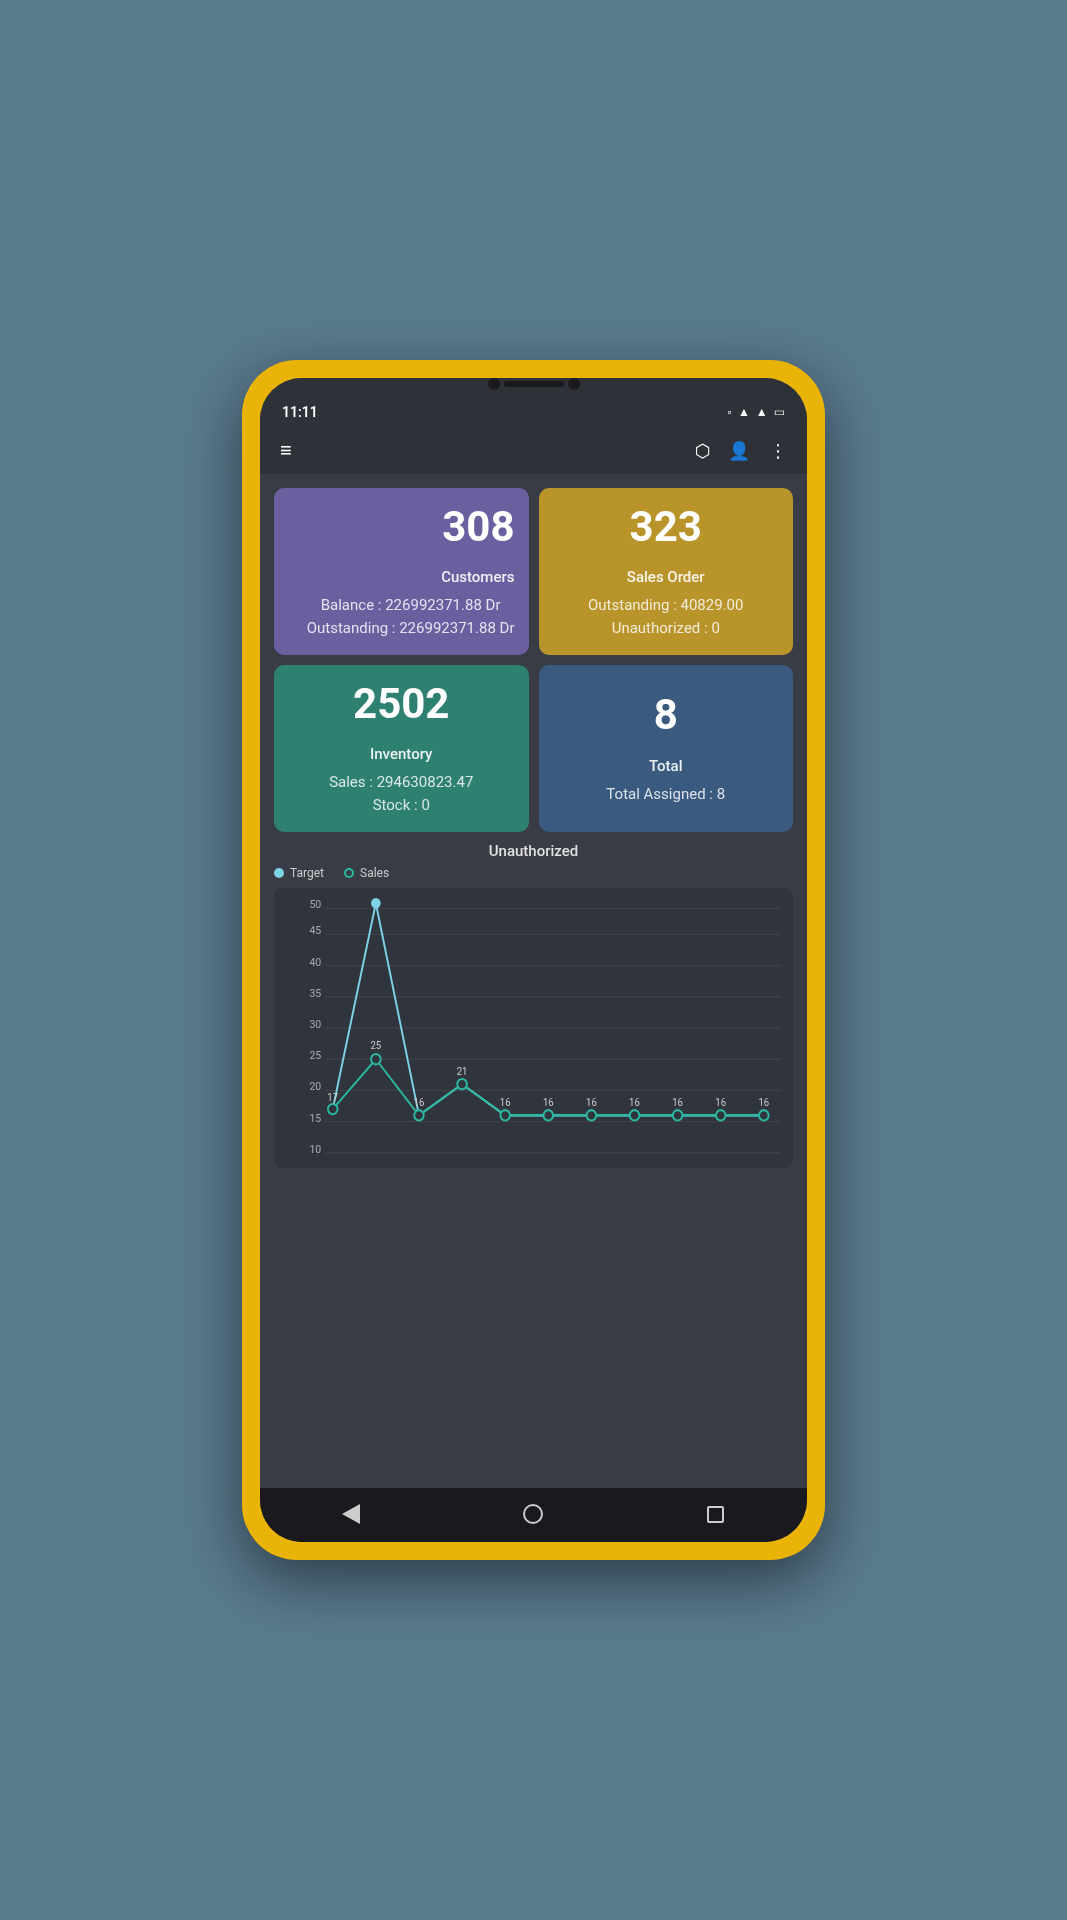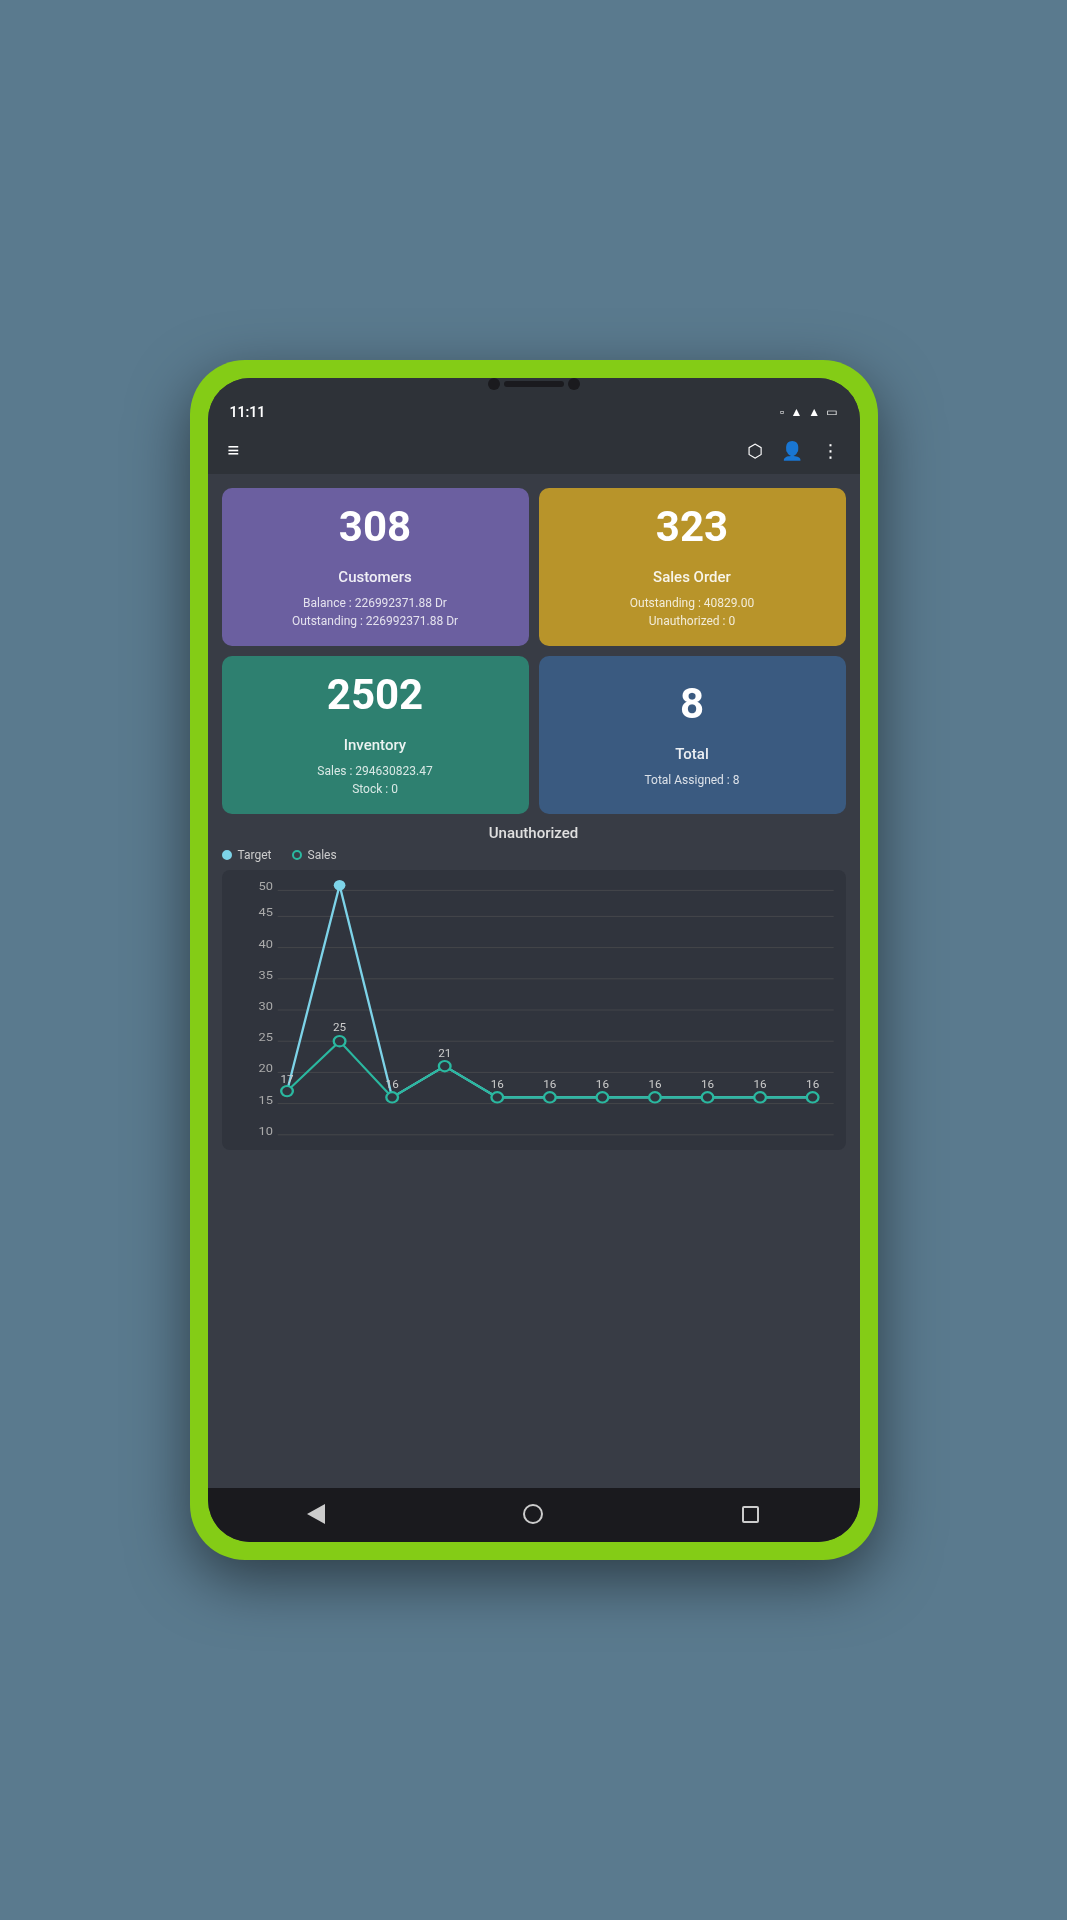--- a/index.html
+++ b/index.html
@@ -5,23 +5,23 @@
     * { margin: 0; padding: 0; box-sizing: border-box; }
     body {
       background: #5a7a8e;
       display: flex;
       justify-content: center;
       align-items: center;
       min-height: 1920px;
       font-family: 'Roboto', Arial, sans-serif;
     }
     .phone-outer {
-      width: 688px;
+      width: 583px;
       height: 1200px;
-      background: #84cc16;
+      background: #eab308;
       border-radius: 55px;
       padding: 18px;
       position: relative;
       box-shadow: 0 20px 60px rgba(0,0,0,0.5);
     }
     .phone-screen {
       width: 100%;
       height: 100%;
       background: #383c45;
       border-radius: 42px;
@@ -133,26 +133,26 @@
       line-height: 1.1;
     }
     .card-title {
       font-size: 15px;
       color: rgba(255,255,255,0.9);
       margin-top: 18px;
       margin-bottom: 8px;
       font-weight: 500;
     }
     .card-detail {
-      font-size: 12px;
+      font-size: 15px;
       color: rgba(255,255,255,0.82);
       text-align: center;
       line-height: 1.5;
     }
-    .card-customers { background: #6b5fa0; }
+    .card-customers { background: #6b5fa0; align-items: flex-end; }
     .card-sales-order { background: #b8942a; }
     .card-inventory { background: #2e8070; }
     .card-tasks { background: #3a5a80; }
 
     
     .achievement-section {
       background: #383c45;
     }
     .achievement-title {
       text-align: center;

